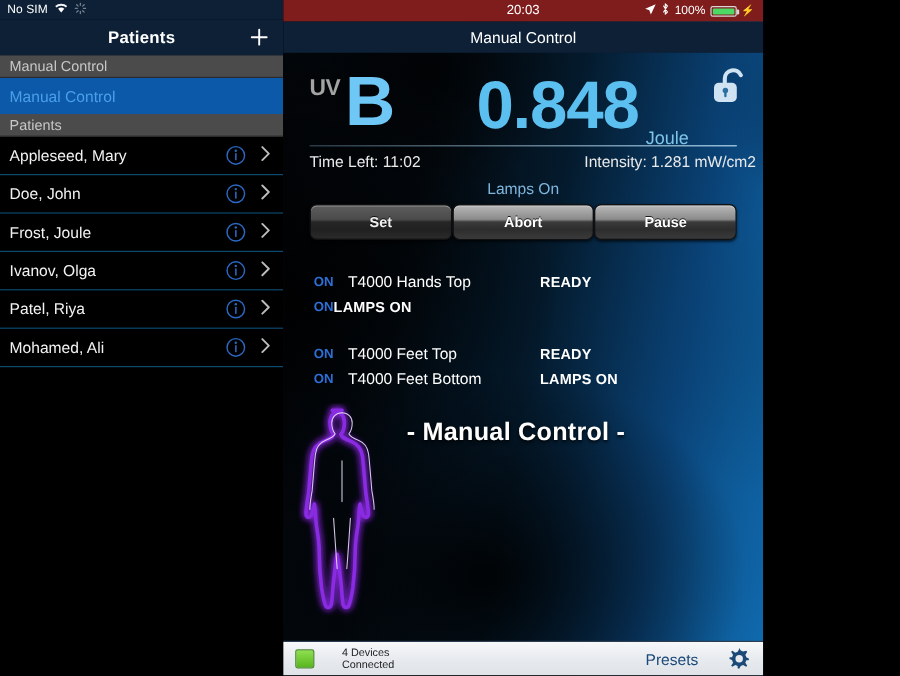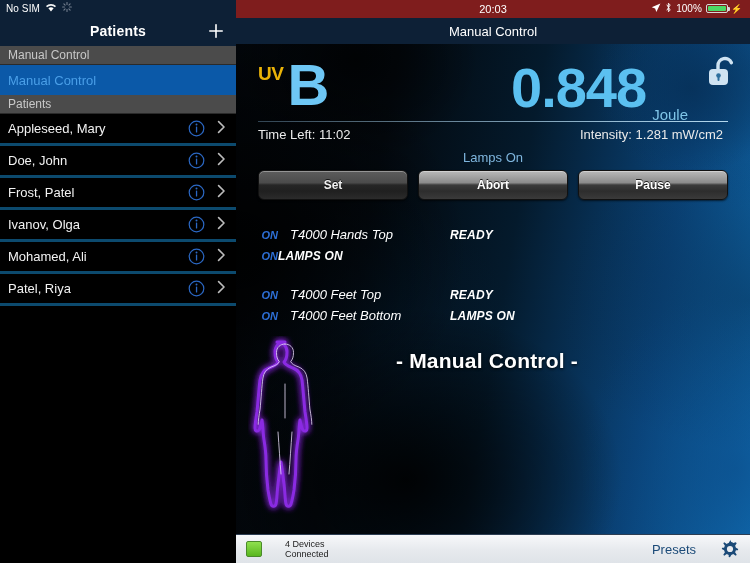--- a/index.html
+++ b/index.html
@@ -1,19 +1,19 @@
 <!DOCTYPE html>
 <html><head>
 <meta charset="utf-8">
 <style>
   * { margin:0; padding:0; box-sizing:border-box; }
   html,body { width:750px; height:563px; overflow:hidden; background:#000; }
   body { font-family:"Liberation Sans", sans-serif; -webkit-font-smoothing:antialiased; }
 
-  #app { position:relative; width:750px; height:563px; display:flex; }
+  #app { position:relative; width:636px; height:563px; display:flex; }
 
   
   #sidebar { width:236px; height:563px; background:#000; position:relative; flex:0 0 236px; }
 
   .sb-statusbar {
     height:16px; background:#0d2036; color:#fff;
     display:flex; align-items:center; padding:0 6px; font-size:10px; letter-spacing:.1px;
   }
   .sb-statusbar .nosim { font-size:10px; font-weight:400; }
   .wifi-ico { margin-left:5px; display:inline-block; }
@@ -36,21 +36,21 @@
     display:flex; align-items:center; padding-left:8px;
     font-size:12px; border-bottom:1px solid #2a2a2a;
   }
   .row-selected {
     height:30px; background:#0b59a8; color:#4a9fe8;
     display:flex; align-items:center; padding-left:8px; font-size:13px; cursor:pointer;
   }
 
   .patient-row {
     height:32px; display:flex; align-items:center; padding-left:8px;
-    font-size:13px; color:#f2f2f2; border-bottom:3px solid #0c4a6e; cursor:pointer;
+    font-size:13px; color:#f2f2f2; border-bottom:1px solid #0c4a6e; cursor:pointer;
     position:relative;
   }
   .patient-row .pname { flex:1; }
   .info-ico { width:17px; height:17px; margin-right:12px; flex:0 0 17px; cursor:pointer; }
   .chev { width:9px; margin-right:10px; flex:0 0 9px; opacity:.85; }
 
   
   #main { flex:1; position:relative; height:563px; overflow:hidden; background:#03070c; }
 
   .bg {
@@ -84,54 +84,54 @@
   .main-navbar {
     position:absolute; left:0; top:18px; right:0; height:26px; background:#0d2036; color:#fff;
     display:flex; align-items:center; justify-content:center; z-index:6;
   }
   .main-navbar .title { font-size:13px; font-weight:500; }
 
   .content { position:absolute; left:0; top:44px; right:0; bottom:29px; z-index:4; }
 
   
   .uv-wrap { position:absolute; left:22px; top:16px; display:flex; align-items:flex-start; }
-  .uv-small { font-size:19px; color:#eab308; font-weight:bold; letter-spacing:-.5px; line-height:1; margin-top:4px;}
+  .uv-small { font-size:19px; color:#a3a3a3; font-weight:bold; letter-spacing:-.5px; line-height:1; margin-top:4px;}
   .uv-band { font-size:58px; color:#6ec7f5; font-weight:bold; line-height:.86; margin-left:4px; }
 
   .dose-wrap { position:absolute; right:62px; top:16px; display:flex; align-items:baseline; }
   .dose-val { font-size:56px; color:#5bc0f0; font-weight:bold; letter-spacing:-1px; line-height:1; }
   .dose-unit { font-size:15px; color:#7fc5e8; margin-left:6px; position:relative; top:13px; }
 
   .lock-ico { position:absolute; right:10px; top:10px; width:34px; height:38px; }
 
   .hr {
     position:absolute; left:22px; right:22px; top:77px; height:1px;
     background:linear-gradient(90deg, rgba(140,190,225,.35), rgba(190,225,245,.95));
   }
   .time-left { position:absolute; left:22px; top:83px; font-size:13px; color:#eaeaea; }
-  .intensity { position:absolute; right:27px; top:83px; font-size:13px; color:#eaeaea; }
+  .intensity { position:absolute; right:6px; top:83px; font-size:13px; color:#eaeaea; }
 
   .lamps-on { position:absolute; left:0; right:0; top:106px; text-align:center; font-size:13px; color:#7fb6de; }
 
   
   .btnrow { position:absolute; left:0; right:0; top:126px; display:flex; justify-content:space-between; padding:0 22px;text-align:right; }
   .gbtn {
     width:150px; height:30px; border-radius:6px; border:1px solid #111;
     background:linear-gradient(180deg,#b9b9b9 0%,#8b8b8b 42%,#3b3b3b 50%,#2d2d2d 72%,#3a3a3a 100%);
     color:#fff; font-size:12px; font-weight:bold; text-shadow:0 -1px 0 rgba(0,0,0,.8);
     display:flex; align-items:center; justify-content:center; cursor:pointer;
     box-shadow:0 1px 2px rgba(0,0,0,.6), inset 0 1px 0 rgba(255,255,255,.35);
   }
   .gbtn.dim {
     background:linear-gradient(180deg,#5d5d5d 0%,#4b4b4b 42%,#262626 50%,#202020 72%,#2b2b2b 100%);
     color:#f0f0f0;
   }
 
   
-  .devlist { position:absolute; left:0; right:0; top:180px;font-style:italic; }
+  .devlist { position:absolute; left:0; right:0; top:180px; }
   .devrow { display:flex; align-items:center; height:21px; font-size:13px; }
   .devrow .on { width:42px; text-align:right; color:#2d6fd6; font-size:11px; font-weight:600; flex:0 0 42px; }
   .devrow .dname { margin-left:12px; width:160px; color:#ffffff; flex:0 0 160px; }
   .devrow .dstat { color:#fff; font-weight:bold; font-size:12px; letter-spacing:.2px; }
   .devgap { height:18px; }
 
   .mode-title {
     position:absolute; left:0; right:12px; top:305px; text-align:center;
     font-size:21px; font-weight:bold; color:#fff; letter-spacing:.2px;
     text-shadow:0 1px 3px rgba(0,0,0,.9);
@@ -222,21 +222,21 @@
             <circle cx="8.5" cy="8.5" r="7.3" fill="none" stroke="#2b68c4" stroke-width="1.2"></circle>
             <circle cx="8.5" cy="4.6" r="1" fill="#2b68c4"></circle>
             <rect x="7.9" y="6.6" width="1.3" height="6" rx="0.5" fill="#2b68c4"></rect>
           </svg></span>
       <span class="chev"><svg width="9" height="14" viewBox="0 0 9 14">
             <polyline points="1.6,1.6 7,7 1.6,12.4" fill="none" stroke="#ddd" stroke-width="1.6" stroke-linecap="round" stroke-linejoin="round"></polyline>
           </svg></span>
     </div>
 
     <div class="patient-row">
-      <span class="pname">Frost, Patel</span>
+      <span class="pname">Frost, Joule</span>
       <span class="info-ico"><svg width="17" height="17" viewBox="0 0 17 17">
             <circle cx="8.5" cy="8.5" r="7.3" fill="none" stroke="#2b68c4" stroke-width="1.2"></circle>
             <circle cx="8.5" cy="4.6" r="1" fill="#2b68c4"></circle>
             <rect x="7.9" y="6.6" width="1.3" height="6" rx="0.5" fill="#2b68c4"></rect>
           </svg></span>
       <span class="chev"><svg width="9" height="14" viewBox="0 0 9 14">
             <polyline points="1.6,1.6 7,7 1.6,12.4" fill="none" stroke="#ddd" stroke-width="1.6" stroke-linecap="round" stroke-linejoin="round"></polyline>
           </svg></span>
     </div>
 
@@ -246,33 +246,33 @@
             <circle cx="8.5" cy="8.5" r="7.3" fill="none" stroke="#2b68c4" stroke-width="1.2"></circle>
             <circle cx="8.5" cy="4.6" r="1" fill="#2b68c4"></circle>
             <rect x="7.9" y="6.6" width="1.3" height="6" rx="0.5" fill="#2b68c4"></rect>
           </svg></span>
       <span class="chev"><svg width="9" height="14" viewBox="0 0 9 14">
             <polyline points="1.6,1.6 7,7 1.6,12.4" fill="none" stroke="#ddd" stroke-width="1.6" stroke-linecap="round" stroke-linejoin="round"></polyline>
           </svg></span>
     </div>
 
     <div class="patient-row">
+      <span class="pname">Patel, Riya</span>
+      <span class="info-ico"><svg width="17" height="17" viewBox="0 0 17 17">
+            <circle cx="8.5" cy="8.5" r="7.3" fill="none" stroke="#2b68c4" stroke-width="1.2"></circle>
+            <circle cx="8.5" cy="4.6" r="1" fill="#2b68c4"></circle>
+            <rect x="7.9" y="6.6" width="1.3" height="6" rx="0.5" fill="#2b68c4"></rect>
+          </svg></span>
+      <span class="chev"><svg width="9" height="14" viewBox="0 0 9 14">
+            <polyline points="1.6,1.6 7,7 1.6,12.4" fill="none" stroke="#ddd" stroke-width="1.6" stroke-linecap="round" stroke-linejoin="round"></polyline>
+          </svg></span>
+    </div>
+
+    <div class="patient-row">
       <span class="pname">Mohamed, Ali</span>
-      <span class="info-ico"><svg width="17" height="17" viewBox="0 0 17 17">
-            <circle cx="8.5" cy="8.5" r="7.3" fill="none" stroke="#2b68c4" stroke-width="1.2"></circle>
-            <circle cx="8.5" cy="4.6" r="1" fill="#2b68c4"></circle>
-            <rect x="7.9" y="6.6" width="1.3" height="6" rx="0.5" fill="#2b68c4"></rect>
-          </svg></span>
-      <span class="chev"><svg width="9" height="14" viewBox="0 0 9 14">
-            <polyline points="1.6,1.6 7,7 1.6,12.4" fill="none" stroke="#ddd" stroke-width="1.6" stroke-linecap="round" stroke-linejoin="round"></polyline>
-          </svg></span>
-    </div>
-
-    <div class="patient-row">
-      <span class="pname">Patel, Riya</span>
       <span class="info-ico"><svg width="17" height="17" viewBox="0 0 17 17">
             <circle cx="8.5" cy="8.5" r="7.3" fill="none" stroke="#2b68c4" stroke-width="1.2"></circle>
             <circle cx="8.5" cy="4.6" r="1" fill="#2b68c4"></circle>
             <rect x="7.9" y="6.6" width="1.3" height="6" rx="0.5" fill="#2b68c4"></rect>
           </svg></span>
       <span class="chev"><svg width="9" height="14" viewBox="0 0 9 14">
             <polyline points="1.6,1.6 7,7 1.6,12.4" fill="none" stroke="#ddd" stroke-width="1.6" stroke-linecap="round" stroke-linejoin="round"></polyline>
           </svg></span>
     </div>
   </div>

